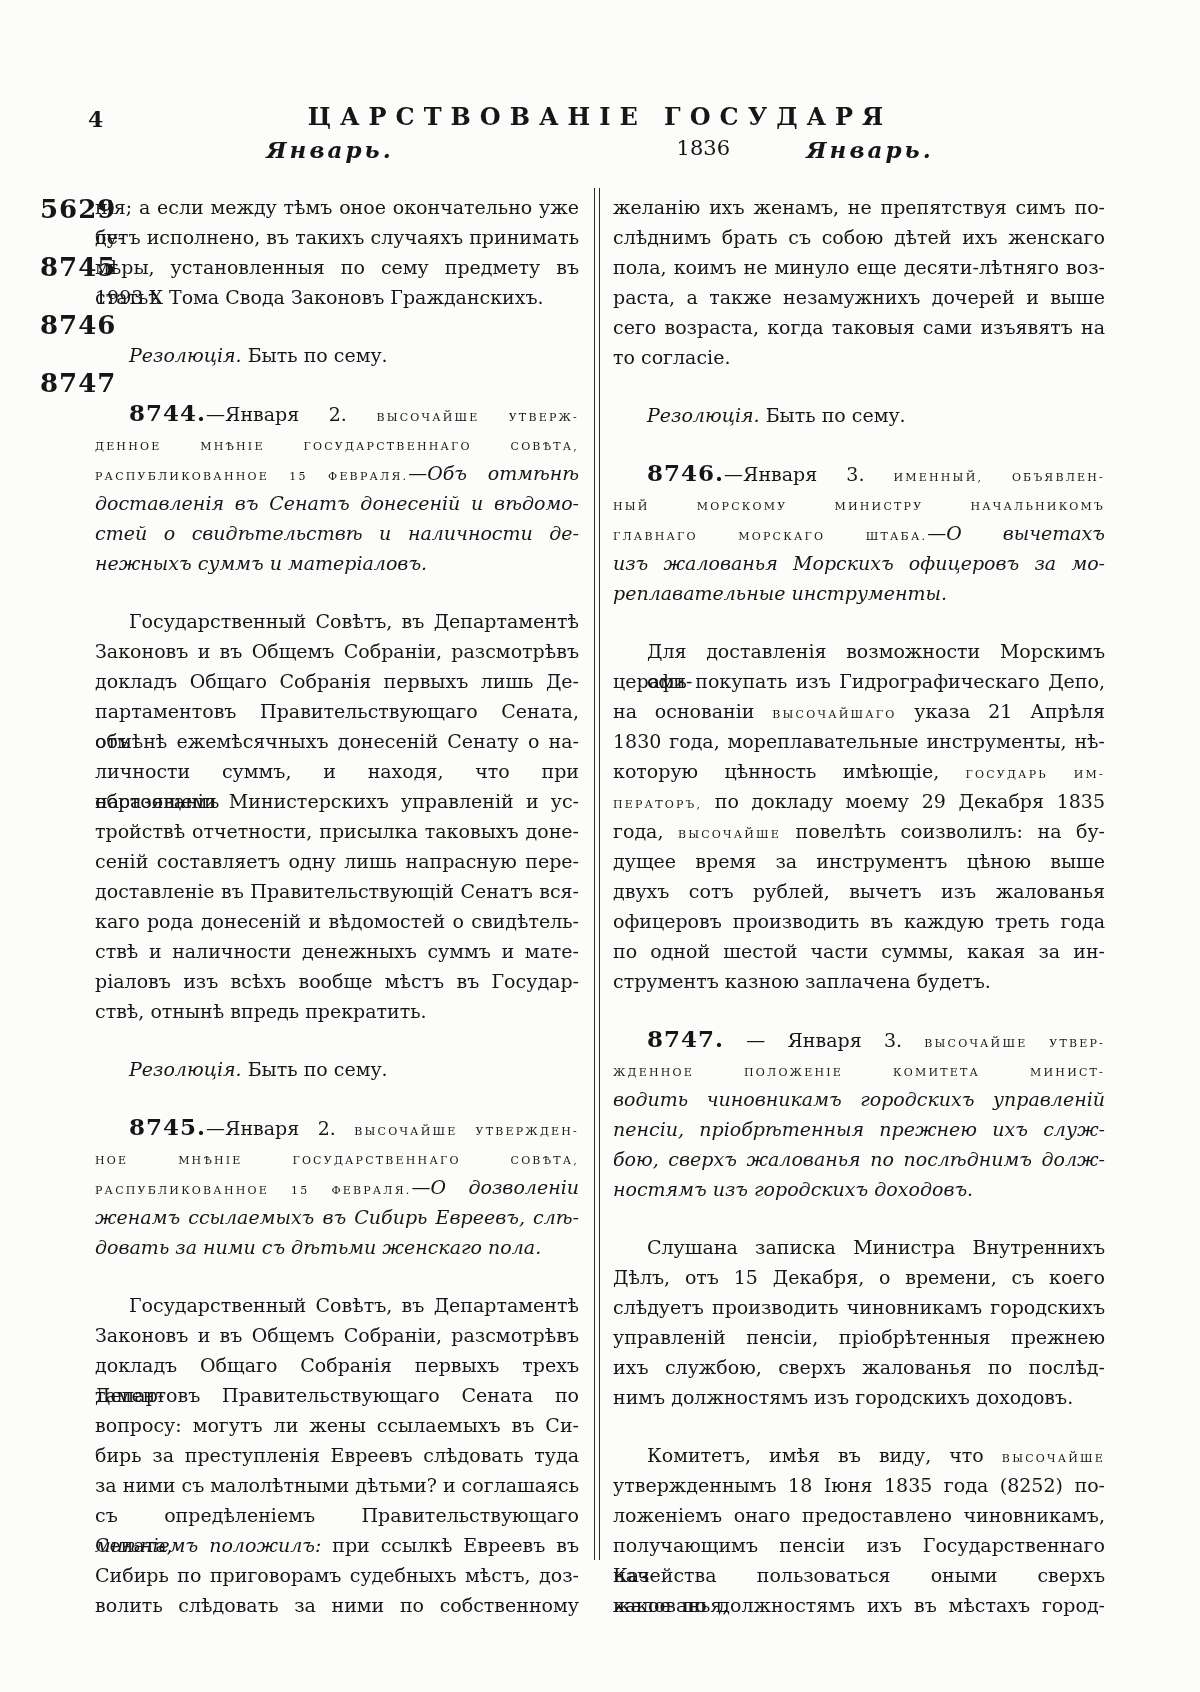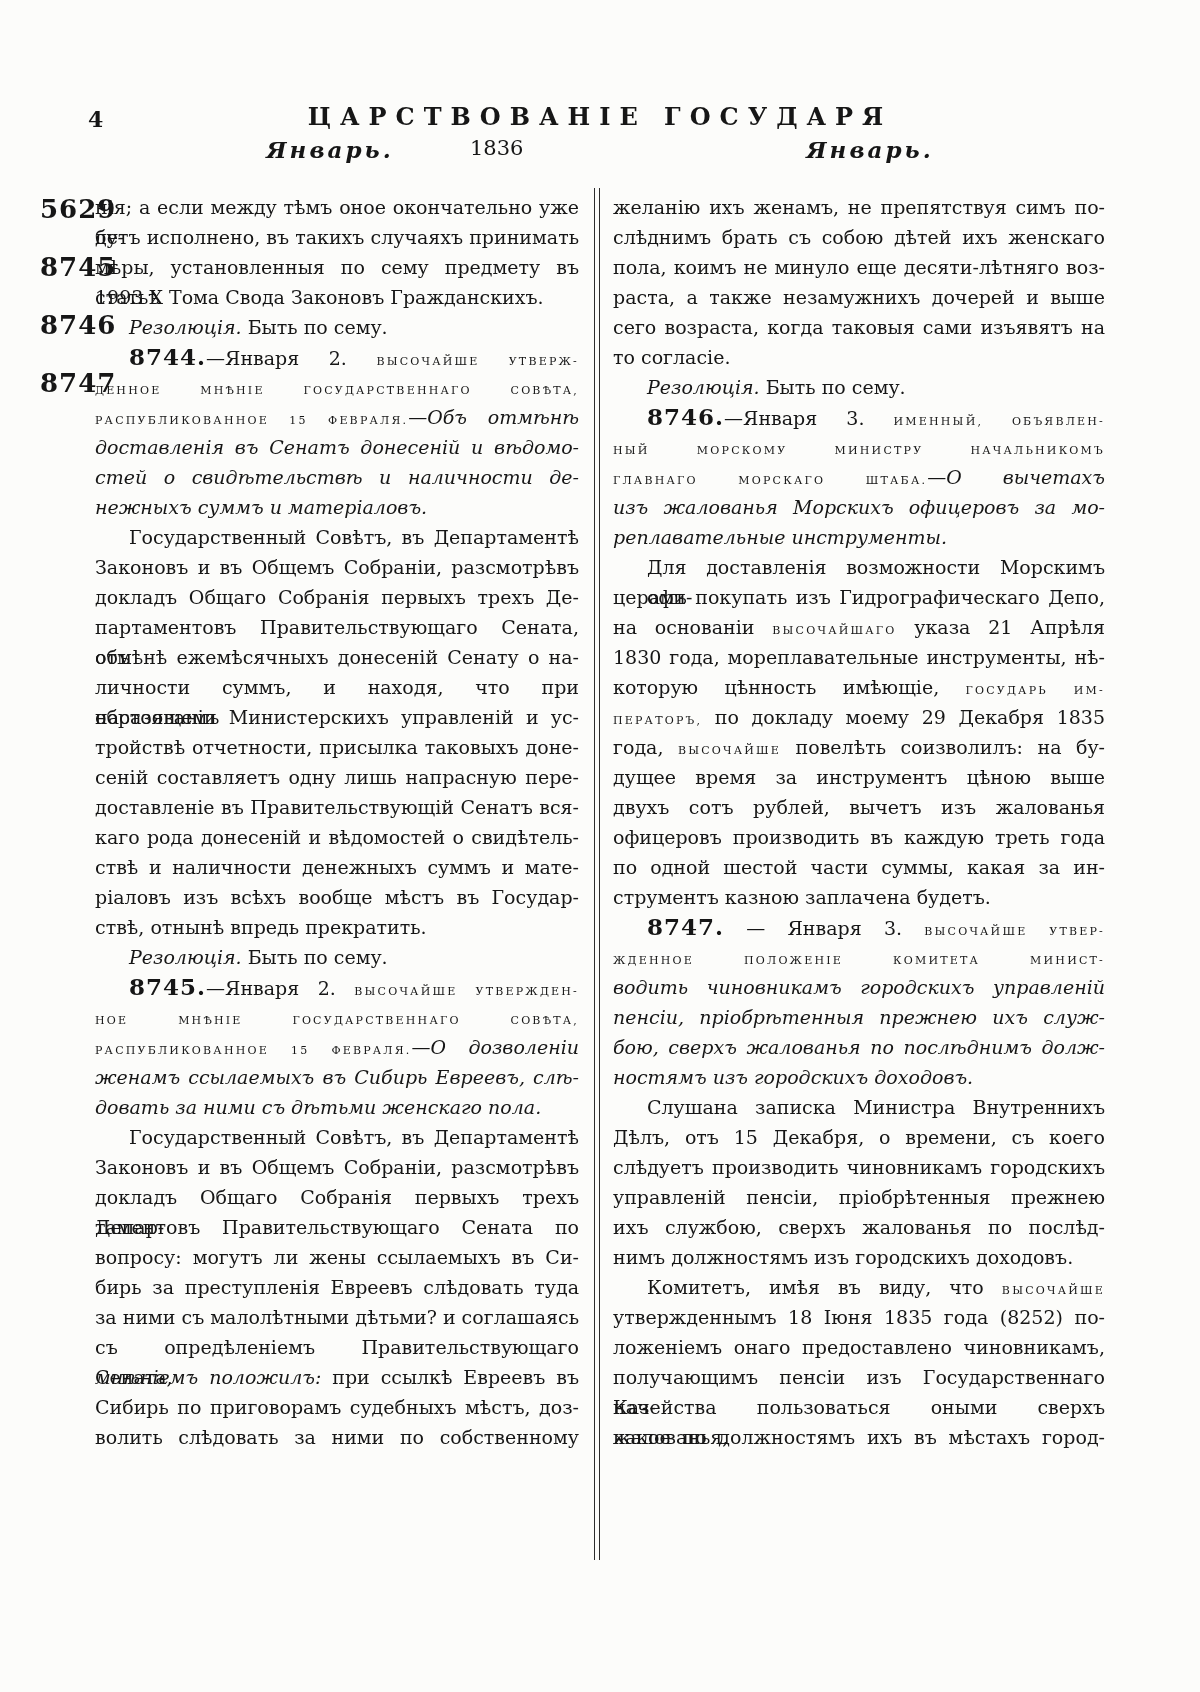--- a/index.html
+++ b/index.html
@@ -14,33 +14,33 @@
   }
   
   .page-num{position:absolute;left:88px;top:106px;font-size:22px;font-weight:bold;}
   .running-title{
     position:absolute;left:0;top:102px;width:100%;
     text-align:center;font-size:24px;font-weight:bold;letter-spacing:9px;
   }
   .subheader{position:absolute;top:136px;left:0;width:100%;height:34px;}
   .month-left{position:absolute;left:200px;width:260px;text-align:center;
     font-style:italic;font-weight:bold;font-size:23px;letter-spacing:3px;}
-  .year-label{position:absolute;left:470px;width:260px;text-align:left;font-size:21px;}
+  .year-label{position:absolute;left:470px;width:260px;text-align:right;font-size:21px;}
   .month-right{position:absolute;left:740px;width:260px;text-align:center;
     font-style:italic;font-weight:bold;font-size:23px;letter-spacing:3px;}
   
   .margin-numbers{position:absolute;left:40px;top:194px;width:72px;}
   .margin-num{height:58px;font-size:26px;font-weight:bold;letter-spacing:1px;}
   
   .col{position:absolute;top:192px;font-size:19px;line-height:30px;}
   .col-left{left:95px;width:484px;}
   .col-right{left:613px;width:492px;}
   .line{height:30px;text-align:justify;text-align-last:justify;white-space:normal;}
   .line.end{text-align-last:left;}
-  .line.ind{padding-left:34px;}
+  .line.ind{padding-left:34px;margin-top:28px;}
   .seg-it{font-style:italic;}
   .seg-num{font-weight:bold;font-size:23px;letter-spacing:1px;}
   .seg-caps{text-transform:uppercase;font-size:11px;letter-spacing:2.2px;}
   
   .divider{
     position:absolute;left:594px;top:188px;height:1372px;width:4px;
     border-left:1.5px solid #2c2c2c;border-right:1.5px solid #2c2c2c;
   }
 </style>
 </head>
@@ -70,21 +70,21 @@
       <div class="line end"><span>1993 X Тома Свода Законовъ Гражданскихъ.</span></div>
       <div class="line ind end"><span class="seg-it">Резолюція.</span><span> Быть по сему.</span></div>
       <div class="line ind"><span class="seg-num">8744.</span><span>—Января 2. </span><span class="seg-caps">Высочайше утверж-</span></div>
       <div class="line"><span class="seg-caps">денное мнѣніе Государственнаго Совѣта,</span></div>
       <div class="line"><span class="seg-caps">распубликованное 15 Февраля.</span><span>—</span><span class="seg-it">Объ отмѣнѣ</span></div>
       <div class="line"><span class="seg-it">доставленія въ Сенатъ донесеній и вѣдомо-</span></div>
       <div class="line"><span class="seg-it">стей о свидѣтельствѣ и наличности де-</span></div>
       <div class="line end"><span class="seg-it">нежныхъ суммъ и матеріаловъ.</span></div>
       <div class="line ind"><span>Государственный Совѣтъ, въ Департаментѣ</span></div>
       <div class="line"><span>Законовъ и въ Общемъ Собраніи, разсмотрѣвъ</span></div>
-      <div class="line"><span>докладъ Общаго Собранія первыхъ трехъ Де-</span></div>
+      <div class="line"><span>докладъ Общаго Собранія первыхъ лишь Де-</span></div>
       <div class="line"><span>партаментовъ Правительствующаго Сената, объ</span></div>
       <div class="line"><span>отмѣнѣ ежемѣсячныхъ донесеній Сенату о на-</span></div>
       <div class="line"><span>личности суммъ, и находя, что при настоящемъ</span></div>
       <div class="line"><span>образованіи Министерскихъ управленій и ус-</span></div>
       <div class="line"><span>тройствѣ отчетности, присылка таковыхъ доне-</span></div>
       <div class="line"><span>сеній составляетъ одну лишь напрасную пере-</span></div>
       <div class="line"><span>доставленіе въ Правительствующій Сенатъ вся-</span></div>
       <div class="line"><span>каго рода донесеній и вѣдомостей о свидѣтель-</span></div>
       <div class="line"><span>ствѣ и наличности денежныхъ суммъ и мате-</span></div>
       <div class="line"><span>ріаловъ изъ всѣхъ вообще мѣстъ въ Государ-</span></div>

